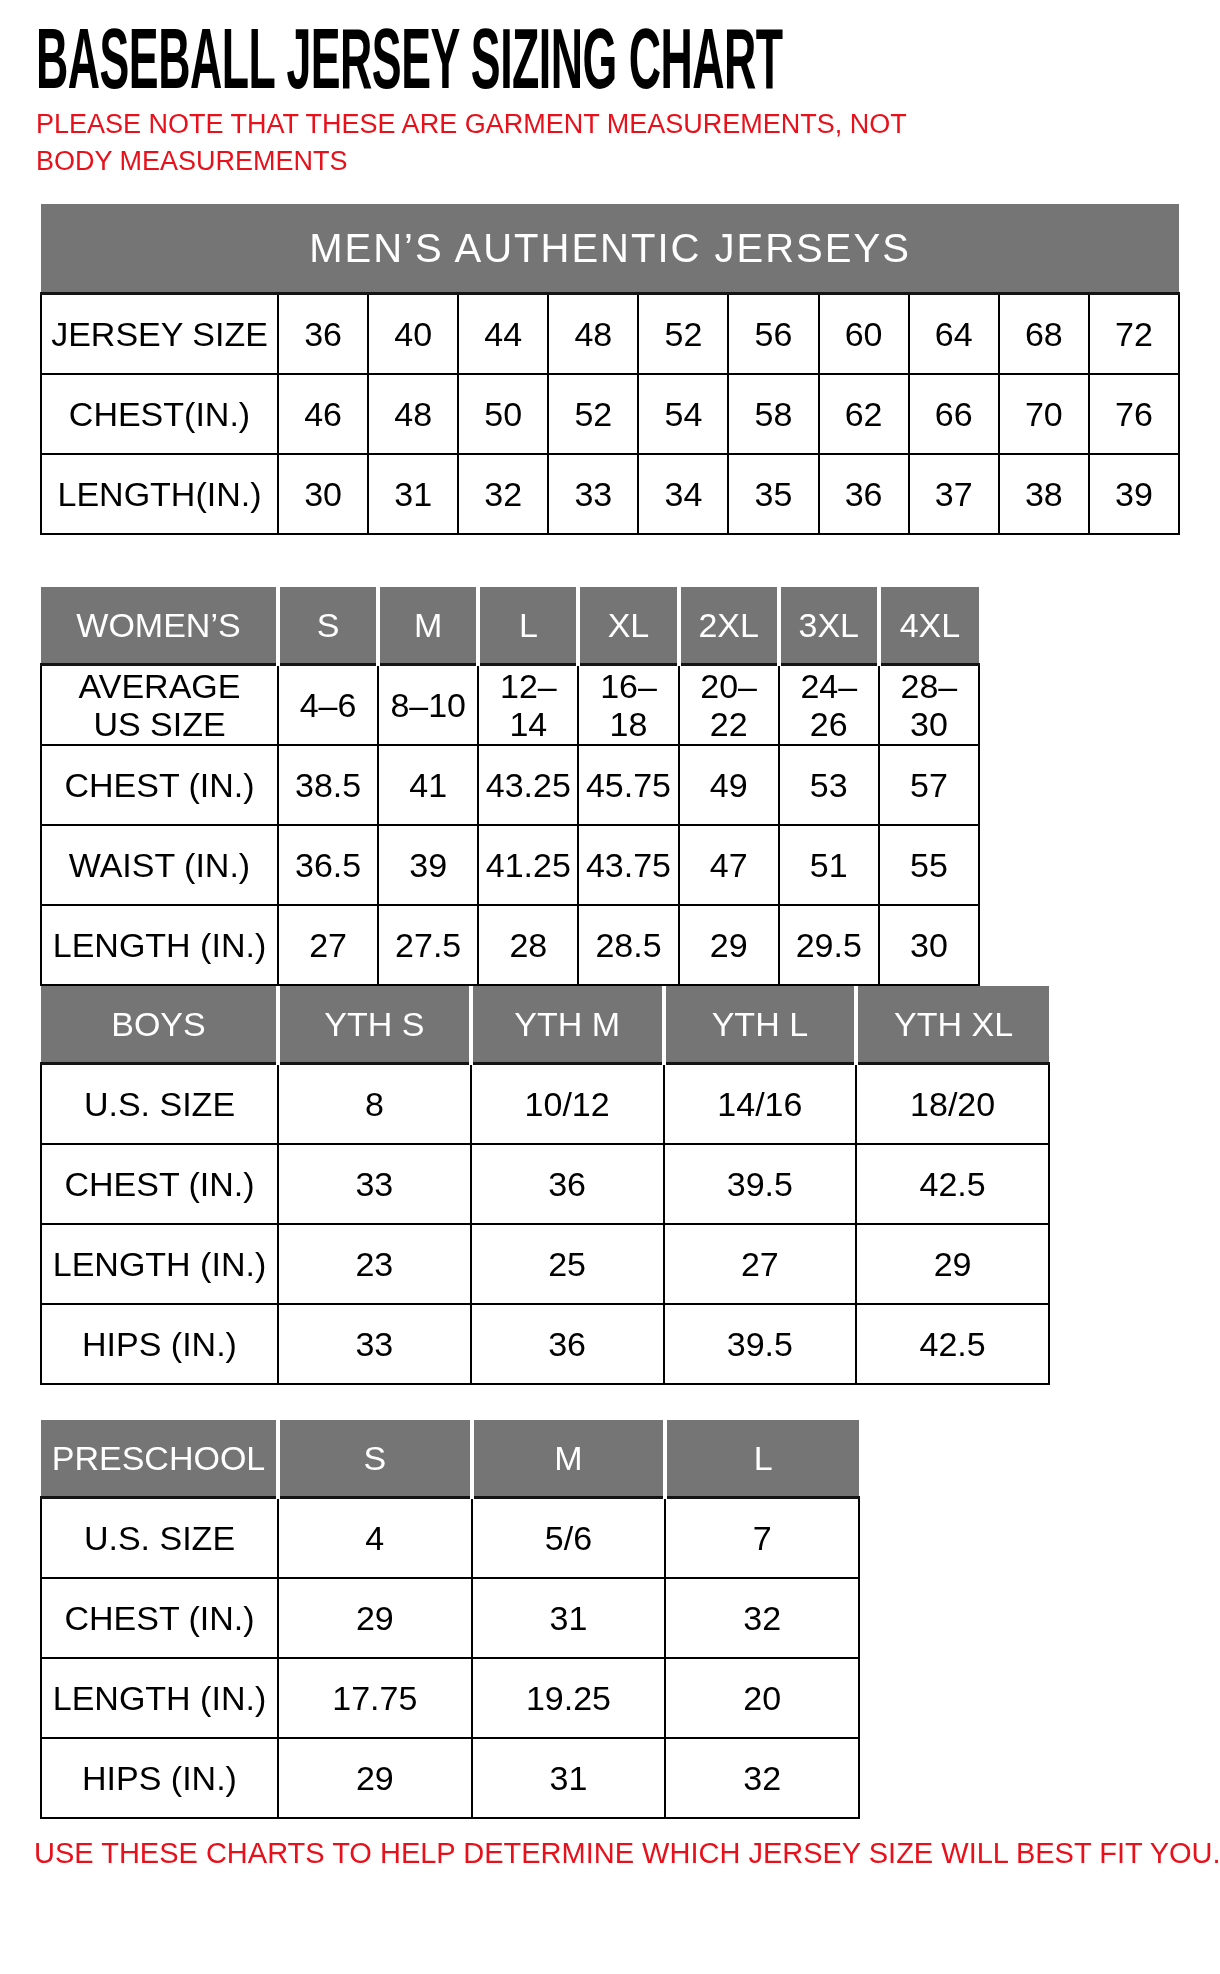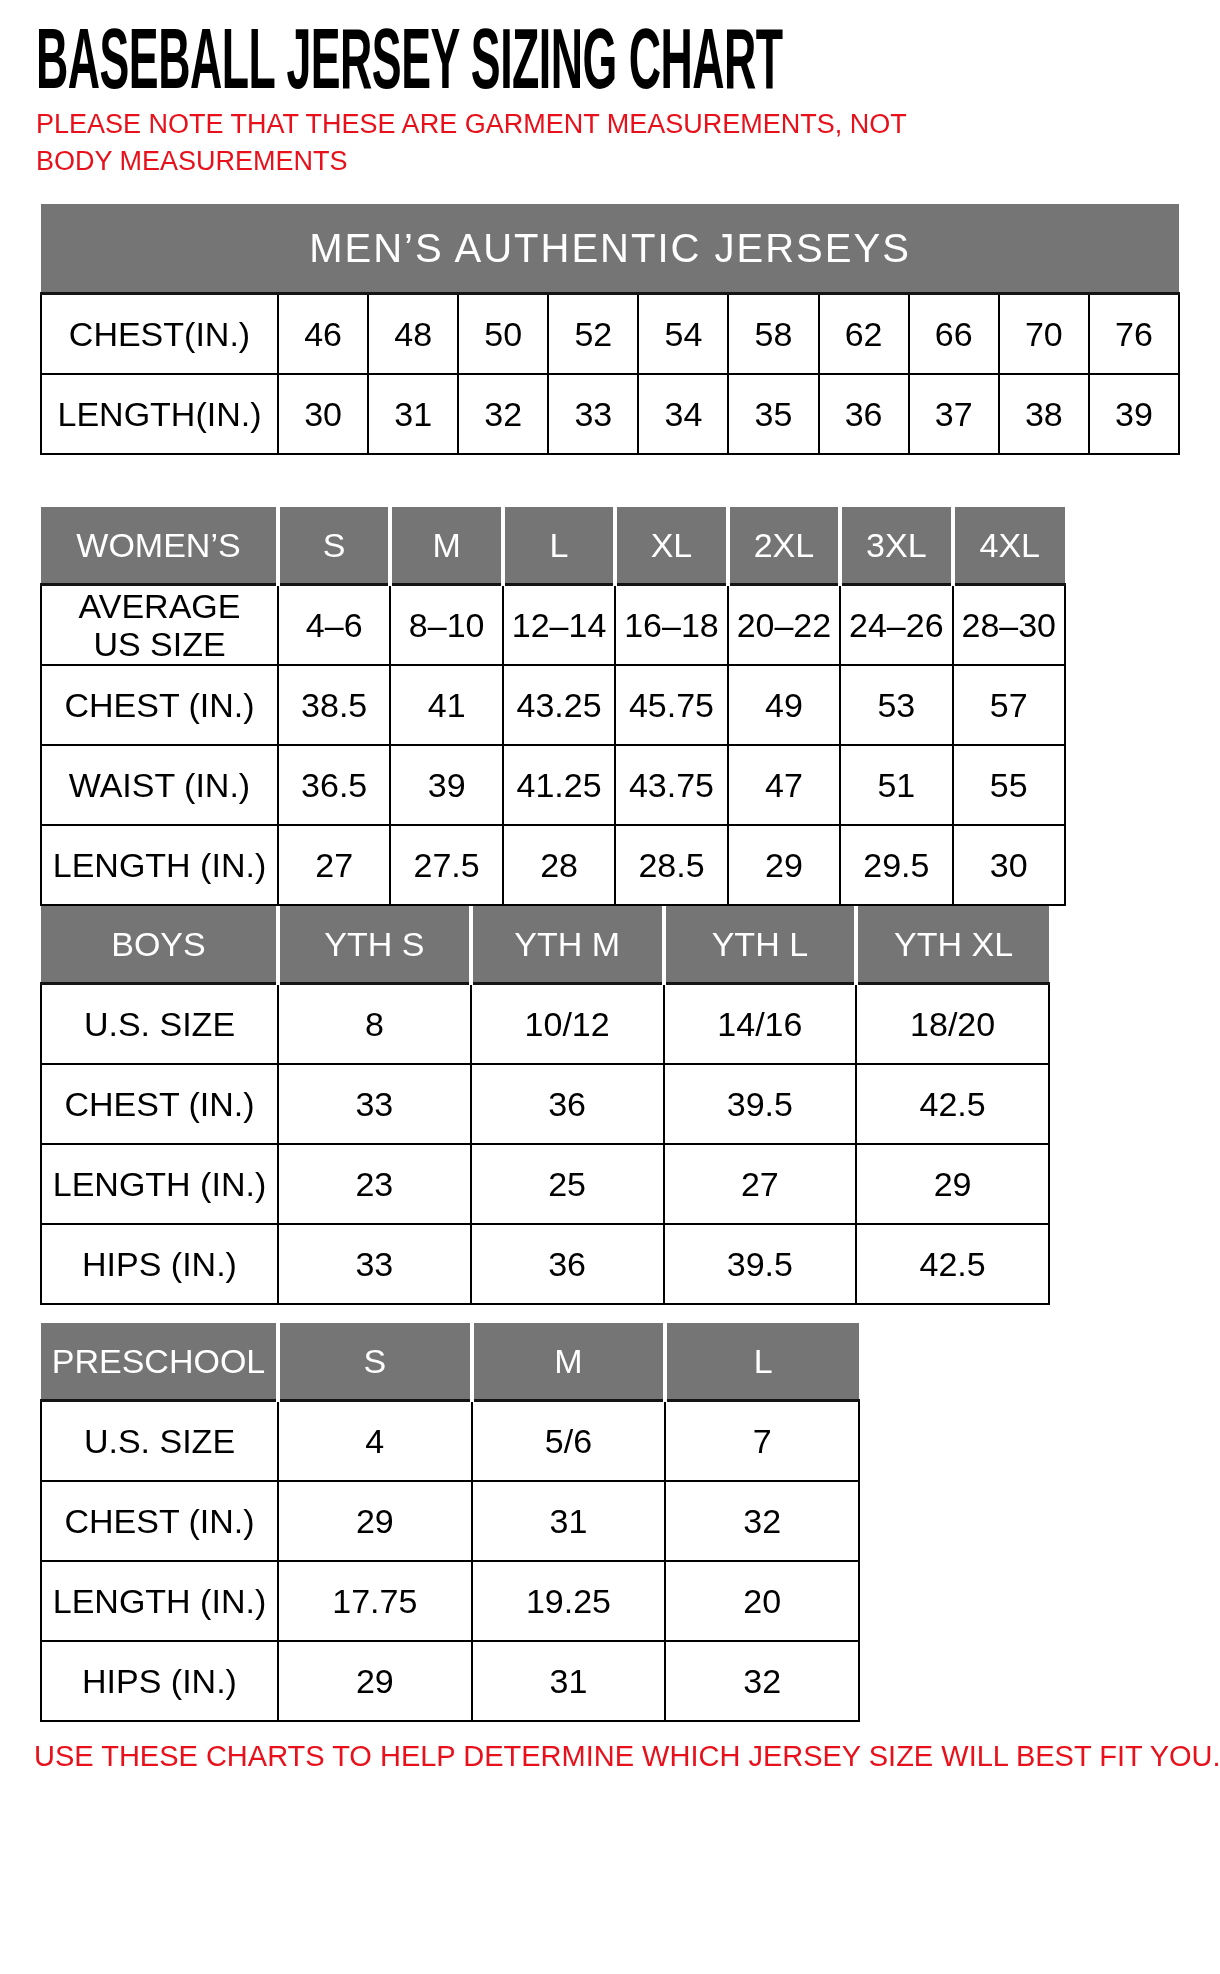--- a/index.html
+++ b/index.html
@@ -35,23 +35,23 @@
     margin:8px 0 24px -4px;
   }
 
   table.tbl{
     border-collapse:collapse;
     table-layout:fixed;
     border-radius:27px;
   }
   .tbl col:first-child{width:237px;}
   .tbl-mens{width:1140px;}
-  .tbl-womens{width:1026px;margin-top:52px;}
+  .tbl-womens{width:940px;margin-top:52px;}
   .tbl-boys{width:1010px;}
-  .tbl-preschool{width:820px;margin-top:18px;}
+  .tbl-preschool{width:820px;margin-top:35px;}
 
   .tbl th,.tbl td{
     border:2px solid #000;
     text-align:center;
     vertical-align:middle;
     font-size:34px;
     font-weight:normal;
     height:78px;
     padding:0 2px;
     white-space:pre-line;
@@ -110,20 +110,33 @@
         <col>
         <col>
         <col>
         <col>
       </colgroup>
       <tbody>
         <tr class="banner">
           <td colspan="11">MEN’S AUTHENTIC JERSEYS</td>
         </tr>
         <tr>
+          <th>JERSEY SIZE</th>
+          <td>36</td>
+          <td>40</td>
+          <td>44</td>
+          <td>48</td>
+          <td>52</td>
+          <td>56</td>
+          <td>60</td>
+          <td>64</td>
+          <td>68</td>
+          <td>72</td>
+        </tr>
+        <tr>
           <th>CHEST(IN.)</th>
           <td>46</td>
           <td>48</td>
           <td>50</td>
           <td>52</td>
           <td>54</td>
           <td>58</td>
           <td>62</td>
           <td>66</td>
           <td>70</td>

